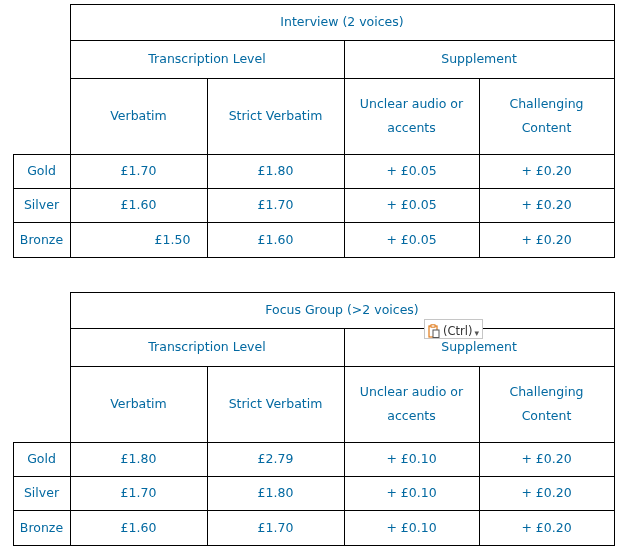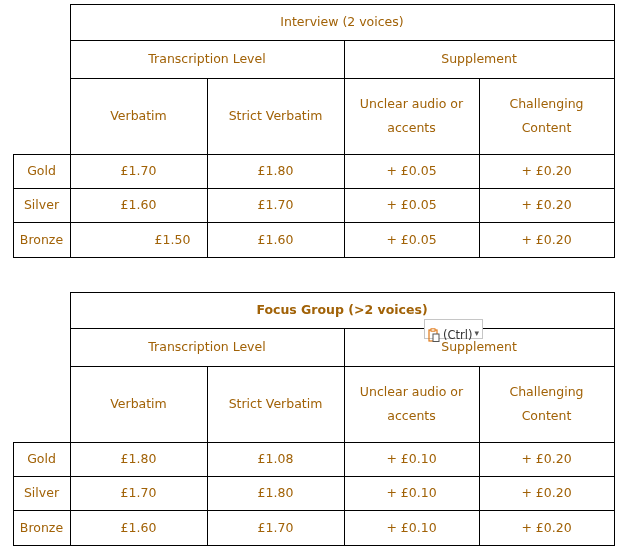--- a/index.html
+++ b/index.html
@@ -1,20 +1,20 @@
 <!DOCTYPE html>
 <html><head>
 <meta charset="utf-8">
 <style>
   html,body{margin:0;padding:0;background:#fff;}
   body{width:627px;height:549px;position:relative;overflow:hidden;font-family:"DejaVu Sans","Liberation Sans",sans-serif;font-size:12.5px;color:#222;}
   .tbl{position:absolute;left:0;top:0;width:627px;}
-  .cell{position:absolute;box-sizing:border-box;display:flex;align-items:center;justify-content:center;text-align:left;line-height:24px;font-size:12.5px;color:#a16207;}
+  .cell{position:absolute;box-sizing:border-box;display:flex;align-items:center;justify-content:center;text-align:left;line-height:24px;font-size:12.5px;color:#0369a1;}
   .line{position:absolute;background:#000;}
-  .paste{position:absolute;left:424px;top:319px;height:20px;padding:8px 3px;background:#fff;border:1px solid #c6c6c6;display:flex;align-items:flex-start;font-size:11.5px;color:#333;box-sizing:border-box;}
+  .paste{position:absolute;left:424px;top:319px;height:20px;padding:0 3px;background:#fff;border:1px solid #c6c6c6;display:flex;align-items:flex-end;font-size:11.5px;color:#333;box-sizing:border-box;}
   .paste .clip{width:12px;height:14px;position:relative;margin-right:3px;}
 </style>
 </head>
 <body>
 
 <div id="root">
     <div class="tbl">
       <div class="cell" style="left: 70px; top: 4px; width: 544px; height: 36px;">
         <span>Interview (2 voices)</span>
       </div>
@@ -91,21 +91,21 @@
       <div class="line" style="left: 13px; top: 222px; width: 602px; height: 1px;"></div>
       <div class="line" style="left: 13px; top: 257px; width: 602px; height: 1px;"></div>
       <div class="line" style="left: 13px; top: 154px; width: 1px; height: 104px;"></div>
       <div class="line" style="left: 70px; top: 4px; width: 1px; height: 254px;"></div>
       <div class="line" style="left: 207px; top: 78px; width: 1px; height: 180px;"></div>
       <div class="line" style="left: 344px; top: 40px; width: 1px; height: 218px;"></div>
       <div class="line" style="left: 479px; top: 78px; width: 1px; height: 180px;"></div>
       <div class="line" style="left: 614px; top: 4px; width: 1px; height: 254px;"></div>
     </div>
     <div class="tbl">
-      <div class="cell" style="left: 70px; top: 292px; width: 544px; height: 36px; font-weight: bold;">
+      <div class="cell" style="left: 70px; top: 292px; width: 544px; height: 36px;">
         <span>Focus Group (&gt;2 voices)</span>
       </div>
       <div class="cell" style="left: 70px; top: 328px; width: 274px; height: 38px;">
         <span>Transcription Level</span>
       </div>
       <div class="cell" style="left: 344px; top: 328px; width: 270px; height: 38px;">
         <span>Supplement</span>
       </div>
       <div class="cell" style="left: 70px; top: 366px; width: 137px; height: 76px; flex-direction: column;">
         <span>Verbatim</span>
@@ -121,21 +121,21 @@
         <span>Challenging</span>
         <span>Content</span>
       </div>
       <div class="cell" style="left: 13px; top: 442px; width: 57px; height: 34px;">
         <span>Gold</span>
       </div>
       <div class="cell" style="left: 70px; top: 442px; width: 137px; height: 34px;">
         <span>£1.80</span>
       </div>
       <div class="cell" style="left: 207px; top: 442px; width: 137px; height: 34px;">
-        <span>£1.08</span>
+        <span>£2.79</span>
       </div>
       <div class="cell" style="left: 344px; top: 442px; width: 135px; height: 34px;">
         <span>+ £0.10</span>
       </div>
       <div class="cell" style="left: 479px; top: 442px; width: 135px; height: 34px;">
         <span>+ £0.20</span>
       </div>
       <div class="cell" style="left: 13px; top: 476px; width: 57px; height: 34px;">
         <span>Silver</span>
       </div>

